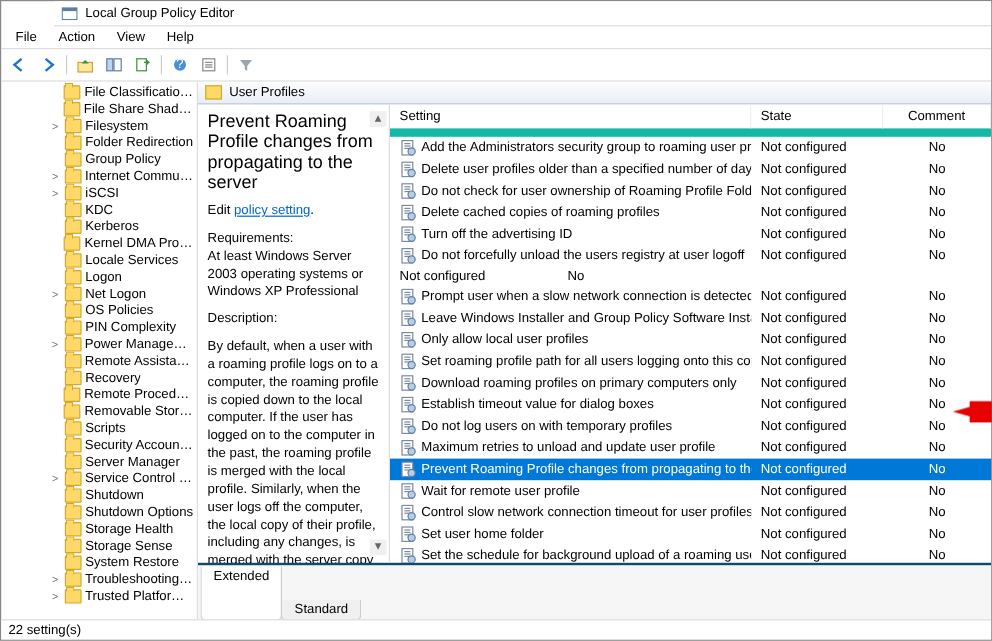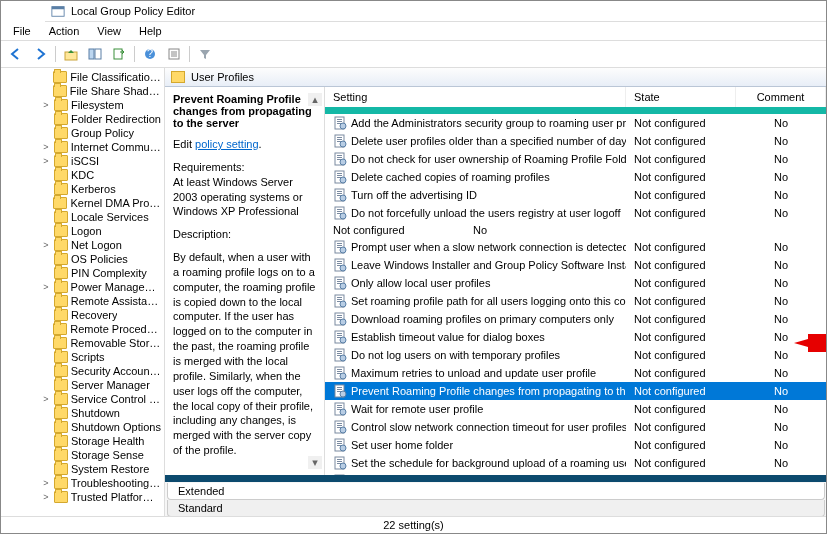--- a/index.html
+++ b/index.html
@@ -19,43 +19,43 @@
 .tree-item { display: flex; align-items: center; gap: 3px; padding: 1px 2px 1px 52px; white-space: nowrap; cursor: default; }
 .tree-item .expander { width: 10px; height: 10px; display: inline-flex; align-items: center; justify-content: center; color: #666; font-size: 9px; margin-left: -12px; }
 .tree-item .folder-icon { width: 14px; height: 12px; background: #ffd968; border: 1px solid #d4a82e; border-radius: 1px; display: inline-block; position: relative; flex-shrink: 0; }
 .tree-item .folder-icon::before { content: ""; position: absolute; top: -3px; left: 0; width: 5px; height: 3px; background: #ffd968; border: 1px solid #d4a82e; border-bottom: none; border-radius: 1px 1px 0 0; }
 .tree-item .label { overflow: hidden; text-overflow: ellipsis; }
 .right-pane { flex: 1; display: flex; flex-direction: column; overflow: hidden; }
 .breadcrumb { background: linear-gradient(#fdfdfd, #e8eef7); border-bottom: 1px solid #bac6d6; padding: 3px 6px; display: flex; align-items: flex-start; gap: 6px; }
 .breadcrumb .folder-icon { width: 14px; height: 12px; background: #ffd968; border: 1px solid #d4a82e; display: inline-block; position: relative; flex-shrink: 0; }
 .content-split { flex: 1; display: flex; overflow: hidden; }
 .description-pane { width: 160px; border-right: 1px solid #ddd; padding: 6px 8px; overflow: auto; position: relative; }
-.description-pane h4 { font-weight: 700; font-size: 11px; margin-bottom: 6px; }
+.description-pane h4 { font-weight: 400; font-size: 15px; margin-bottom: 6px; }
 .description-pane .edit-link { color: #0066cc; text-decoration: underline; cursor: pointer; }
 .description-pane p { margin-top: 8px; line-height: 1.35; }
 .desc-scroll { position: absolute; right: 2px; top: 6px; bottom: 6px; width: 14px; display: flex; flex-direction: column; justify-content: space-between; color: #666; }
 .desc-scroll span { cursor: pointer; background:#f0f0f0; text-align:center; line-height:12px; height:13px; }
 .list-pane { flex: 1; display: flex; flex-direction: column; overflow: hidden; position: relative; }
 .list-header { display: flex; border-bottom: 7px solid #14b8a6; background: #fff; }
 .list-header div { padding: 4px 8px; border-right: 1px solid #eee; font-weight: 400; }
 .col-setting { flex: 1; }
 .col-state { width: 110px; text-align: left; }
 .col-comment { width: 90px; text-align: center; }
 .list-body { flex: 1; overflow: auto; }
 .list-row { display: flex; padding: 1px 0; cursor: default; align-items: center; }
 .list-row.selected { background: #0078d7; color: #fff; }
 .list-row .cell { padding: 1px 8px; overflow: hidden; text-overflow: ellipsis; white-space: nowrap; }
 .list-row .setting-cell { flex: 1; display: flex; align-items: center; gap: 4px; }
 .setting-icon { width: 14px; height: 14px; flex-shrink: 0; display: inline-flex; align-items: center; justify-content: center; }
 .setting-icon svg { width: 14px; height: 14px; }
 .arrow-annotation { position: absolute; right: -2px; top: 245px; color: #e60000; font-size: 22px; pointer-events: none; }
-.tabs { display: flex; border-top: 7px solid #0c4a6e; padding: 0 2px; background: #f6f6f6; flex-direction: column; }
+.tabs { display: flex; border-top: 2px solid #0c4a6e; padding: 0 2px; background: #f6f6f6; }
 .tab { padding: 2px 10px; border: 1px solid #ccc; border-top: none; background: #fff; margin-right: -1px; position: relative; bottom: -1px; border-radius: 0 0 4px 4px; cursor: default; }
-.tab.inactive { background: #f0f0f0; }
-.statusbar { border-top: 1px solid #ddd; padding: 2px 6px; background: #fff; text-align: center; }
+.tab.inactive { background: #f0f0f0; margin-top: 28px; }
+.statusbar { border-top: 1px solid #ddd; padding: 2px 6px; background: #fff; }
 </style>
 </head>
 <body>
 
 <div class="titlebar">
   <span class="app-icon">
     <svg viewBox="0 0 16 16">
         <rect x="1" y="3" width="14" height="11" fill="#fff" stroke="#5a7fa6"></rect>
         <rect x="1" y="3" width="14" height="3" fill="#5a7fa6"></rect>
       </svg>

